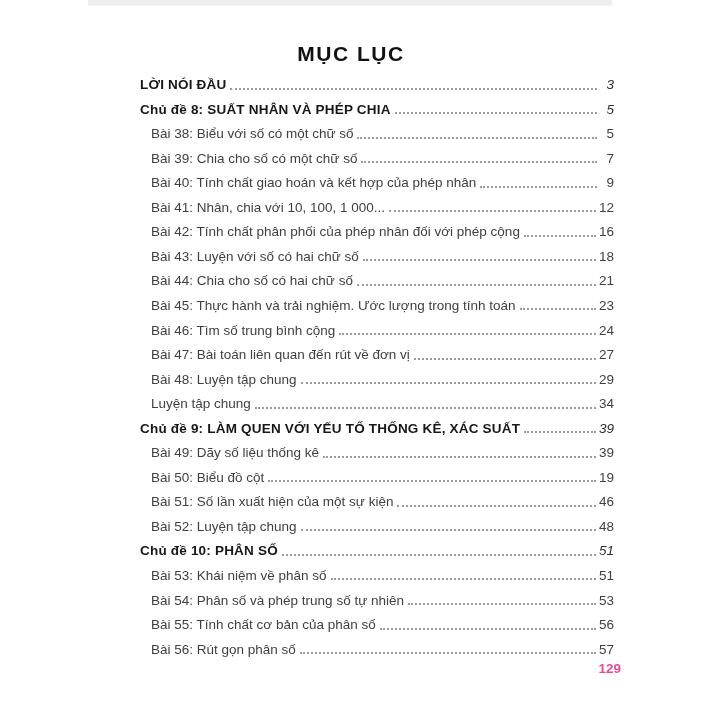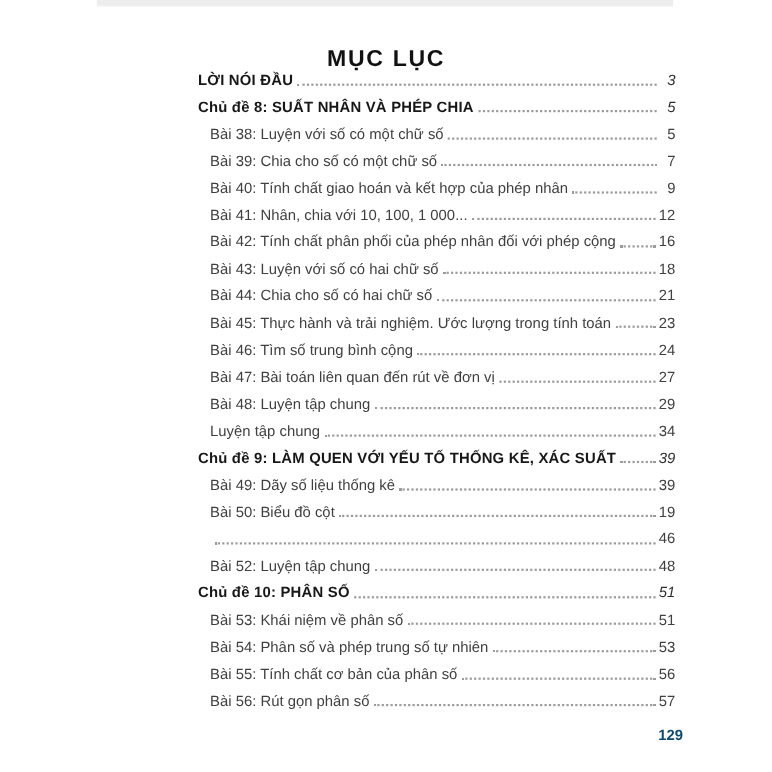--- a/index.html
+++ b/index.html
@@ -31,26 +31,25 @@
     left: 0;
     width: 702px;
     text-align: center;
     font-size: 21px;
     font-weight: 800;
     letter-spacing: 1.5px;
     color: #111111;
   }
   .toc {
     position: absolute;
-    top: 60px;
+    top: 72px;
     left: 140px;
     right: 132px;
     display: flex;
     flex-direction: column;
-    margin-left: 40px;
   }
   .toc-row {
     height: 24.55px;
     display: flex;
     align-items: flex-end;
     font-size: 13.5px;
     color: #3f3f3f;
     line-height: 1;
     padding-bottom: 5px;
     box-sizing: border-box;
@@ -81,21 +80,21 @@
   .toc-row.header .toc-page {
     font-style: italic;
     color: #2e2e2e;
   }
   .folio {
     position: absolute;
     top: 661px;
     right: 125px;
     font-size: 13.5px;
     font-weight: bold;
-    color: #0c4a6e;
+    color: #ec4899;
     text-align: right;
   }
 </style>
 </head>
 <body>
 
 <div id="page">
   <div class="top-strip"></div>
 
   <h1 class="title">MỤC LỤC</h1>
@@ -108,21 +107,21 @@
         <span class="toc-page">3</span>
       </div>
 
       <div class="toc-row header">
         <span class="toc-label">Chủ đề 8: SUẤT NHÂN VÀ PHÉP CHIA</span>
         <span class="toc-dots"></span>
         <span class="toc-page">5</span>
       </div>
 
       <div class="toc-row item">
-        <span class="toc-label">Bài 38: Luyện với số có một chữ số</span>
+        <span class="toc-label">Bài 38: Biểu với số có một chữ số</span>
         <span class="toc-dots"></span>
         <span class="toc-page">5</span>
       </div>
 
       <div class="toc-row item">
         <span class="toc-label">Bài 39: Chia cho số có một chữ số</span>
         <span class="toc-dots"></span>
         <span class="toc-page">7</span>
       </div>
 
@@ -198,20 +197,21 @@
         <span class="toc-page">39</span>
       </div>
 
       <div class="toc-row item">
         <span class="toc-label">Bài 50: Biểu đồ cột</span>
         <span class="toc-dots"></span>
         <span class="toc-page">19</span>
       </div>
 
       <div class="toc-row item">
+        <span class="toc-label">Bài 51: Số lần xuất hiện của một sự kiện</span>
         <span class="toc-dots"></span>
         <span class="toc-page">46</span>
       </div>
 
       <div class="toc-row item">
         <span class="toc-label">Bài 52: Luyện tập chung</span>
         <span class="toc-dots"></span>
         <span class="toc-page">48</span>
       </div>
 

